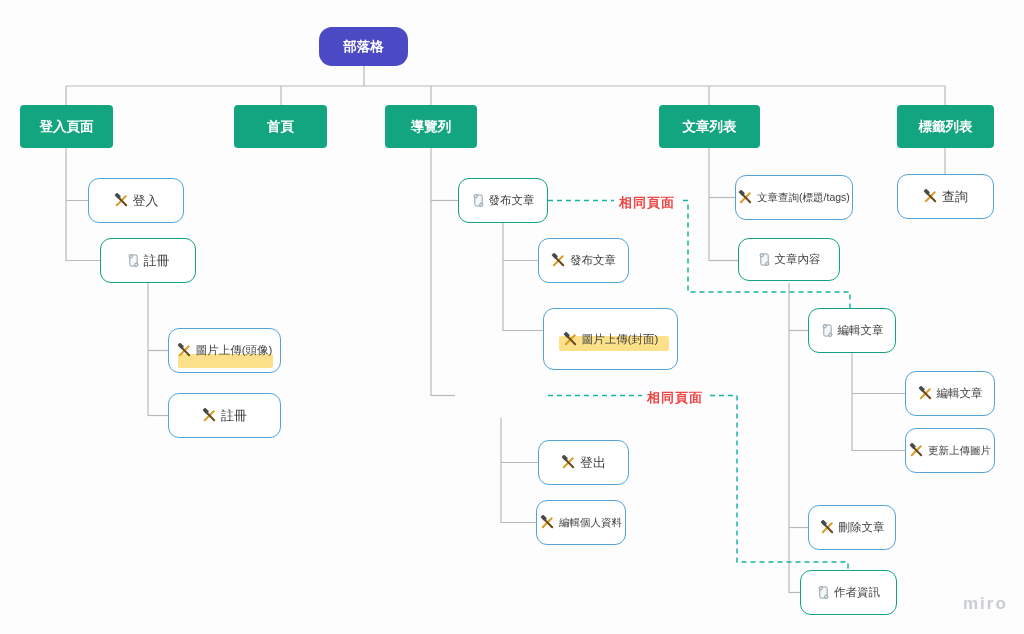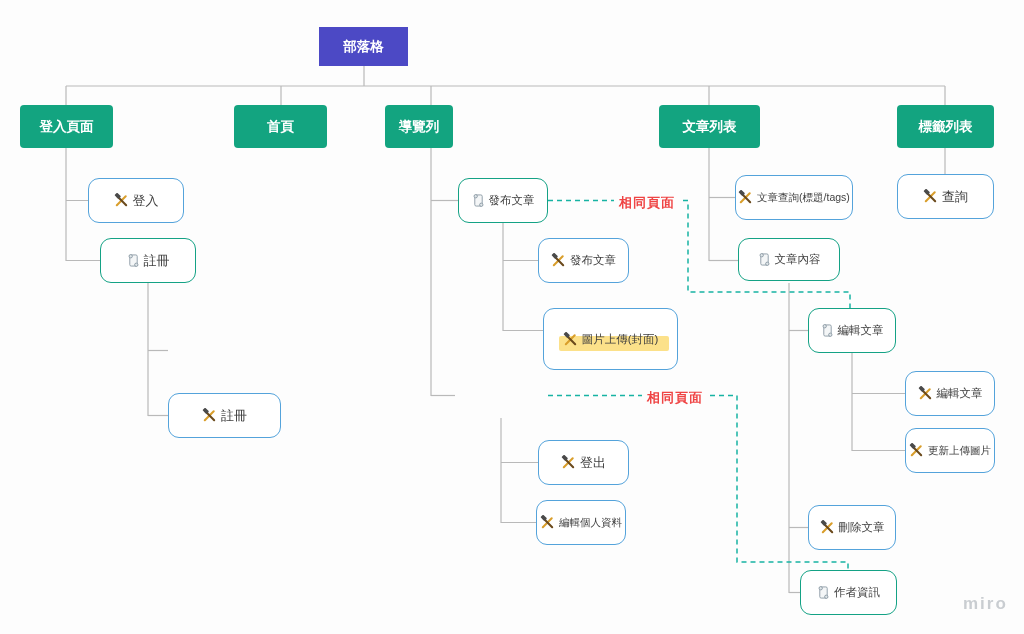--- a/index.html
+++ b/index.html
@@ -5,21 +5,21 @@
   * { margin:0; padding:0; box-sizing:border-box; }
   html,body { width:1024px; height:634px; overflow:hidden; background:#fdfdfd;
     font-family:"Liberation Sans", sans-serif; }
   #board { position:relative; width:1024px; height:634px; }
   svg.layer { position:absolute; left:0; top:0; }
   .node { position:absolute; display:flex; align-items:center; justify-content:center;
     gap:4px; background:#fff; border-radius:11px; white-space:nowrap;
     font-size:13px; color:#3f3f3f; z-index:2; }
   .node .label { position:relative; z-index:2; }
   .section { color:#fff; font-weight:bold; font-size:13.5px; border-radius:4px; }
-  .root { color:#fff; font-weight:bold; font-size:13.5px; border-radius:0; z-index:3; }
+  .root { color:#fff; font-weight:bold; font-size:13.5px; border-radius:13px; z-index:3; }
   .outline-blue { border:1.6px solid #54a3db; }
   .outline-teal { border:1.6px solid #14a285; }
   .small { font-size:11.5px; }
   .tiny { font-size:10.5px; }
   .icon { display:inline-flex; align-items:center; position:relative; z-index:2; }
   .mark { position:absolute; background:#fce18a; border-radius:2px; z-index:1; }
   .edge-label { position:absolute; background:#fdfdfd; color:#ef4444; font-weight:bold;
     font-size:13px; padding:1px 5px; z-index:4; letter-spacing:1px; }
   .watermark { position:absolute; left:963px; top:594px; color:#c9cdd1; font-size:17px;
     font-weight:bold; letter-spacing:2px; z-index:5; }
@@ -74,21 +74,21 @@
   <div class="node root" style="left:319px;top:27px;width:89px;height:39px;background:#4c49c5">
     <span class="label">部落格</span>
   </div>
 
   <div class="node section" style="left:20px;top:105px;width:93px;height:43px;background:#13a480">
     <span class="label">登入頁面</span>
   </div>
   <div class="node section" style="left:234px;top:105px;width:93px;height:43px;background:#13a480">
     <span class="label">首頁</span>
   </div>
-  <div class="node section" style="left:385px;top:105px;width:68px;height:43px;background:#13a480">
+  <div class="node section" style="left:385px;top:105px;width:92px;height:43px;background:#13a480">
     <span class="label">導覽列</span>
   </div>
   <div class="node section" style="left:659px;top:105px;width:101px;height:43px;background:#13a480">
     <span class="label">文章列表</span>
   </div>
   <div class="node section" style="left:897px;top:105px;width:97px;height:43px;background:#13a480">
     <span class="label">標籤列表</span>
   </div>
 
   <div class="node outline-blue" style="left:88px;top:178px;width:96px;height:45px">
@@ -106,20 +106,33 @@
   <div class="node outline-teal" style="left:100px;top:238px;width:96px;height:45px">
     <span class="icon">
       <svg width="13" height="15" viewBox="0 0 14 16">
           <rect x="3" y="2" width="8" height="12" rx="1.5" fill="#f4f6f7" stroke="#8d9aa5"></rect>
           <circle cx="4" cy="3.4" r="1.8" fill="#dfe5e8" stroke="#8d9aa5"></circle>
           <circle cx="10" cy="12.6" r="1.8" fill="#dfe5e8" stroke="#8d9aa5"></circle>
         </svg>
     </span>
     <span class="label">註冊</span>
   </div>
+  <div class="node outline-blue" style="left:168px;top:328px;width:113px;height:45px">
+    <div class="mark" style="left:9px;top:25px;width:95px;height:14px"></div>
+    <span class="icon">
+      <svg width="15" height="15" viewBox="0 0 16 16">
+          <g stroke-linecap="round">
+            <line x1="12.5" y1="3.5" x2="3" y2="13" stroke="#d99e2b" stroke-width="2.2"></line>
+            <line x1="3.5" y1="3.5" x2="13" y2="13" stroke="#6b4a1c" stroke-width="2.2"></line>
+            <rect x="1" y="1" width="6" height="4" rx="1" fill="#4a4a4a" transform="rotate(45 4 3)"></rect>
+          </g>
+        </svg>
+    </span>
+    <span class="label small">圖片上傳(頭像)</span>
+  </div>
   <div class="node outline-blue" style="left:168px;top:393px;width:113px;height:45px">
     <span class="icon">
       <svg width="15" height="15" viewBox="0 0 16 16">
           <g stroke-linecap="round">
             <line x1="12.5" y1="3.5" x2="3" y2="13" stroke="#d99e2b" stroke-width="2.2"></line>
             <line x1="3.5" y1="3.5" x2="13" y2="13" stroke="#6b4a1c" stroke-width="2.2"></line>
             <rect x="1" y="1" width="6" height="4" rx="1" fill="#4a4a4a" transform="rotate(45 4 3)"></rect>
           </g>
         </svg>
     </span>

